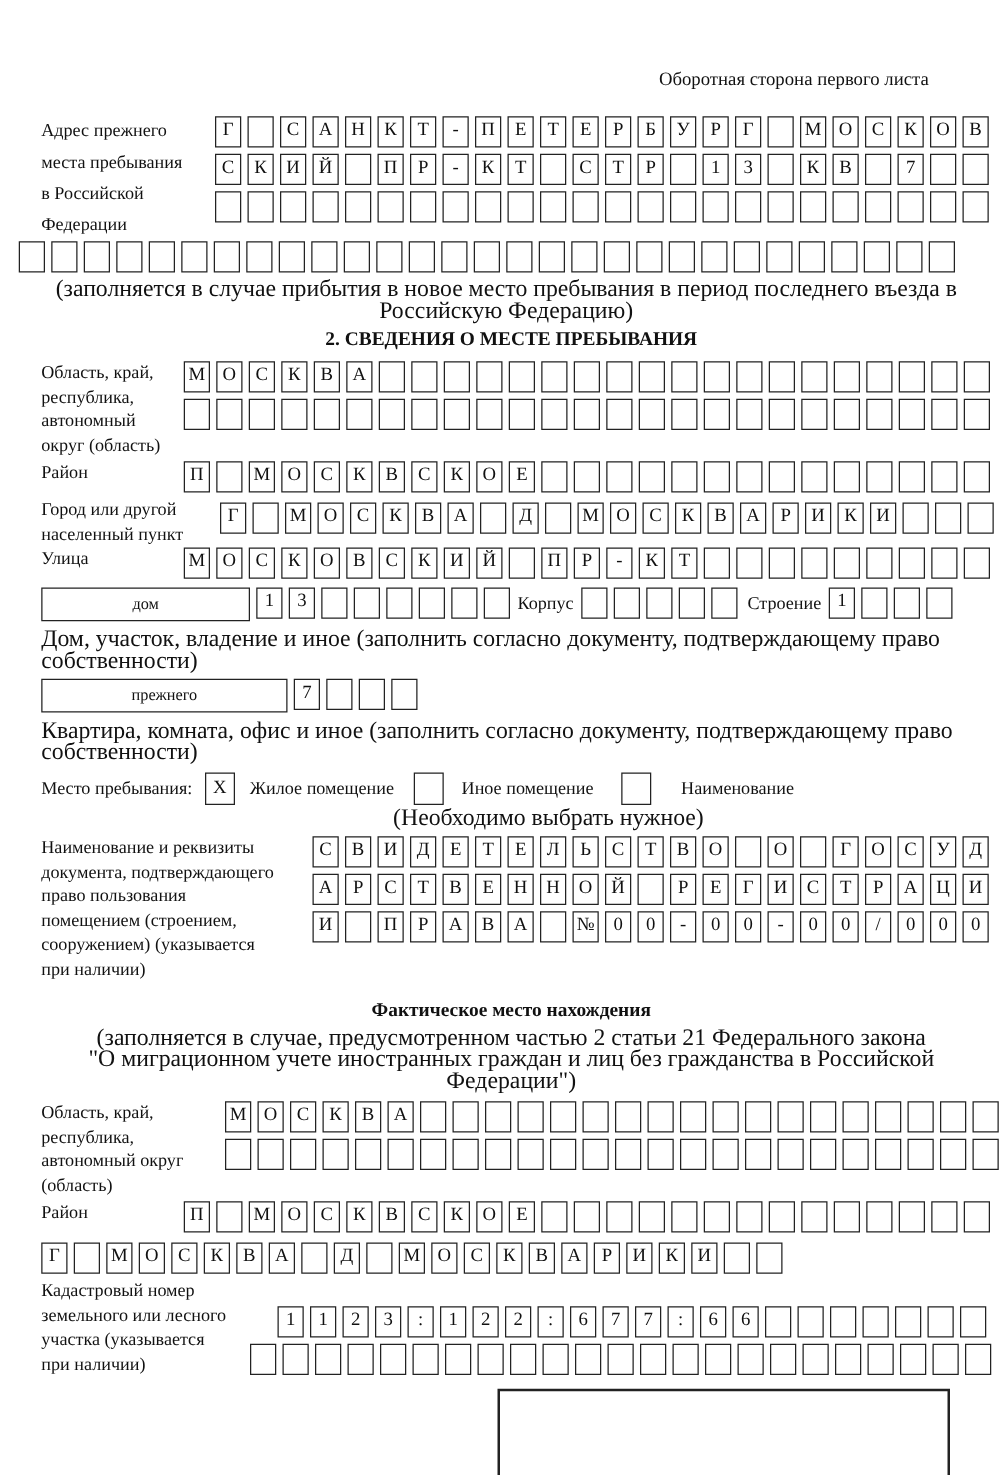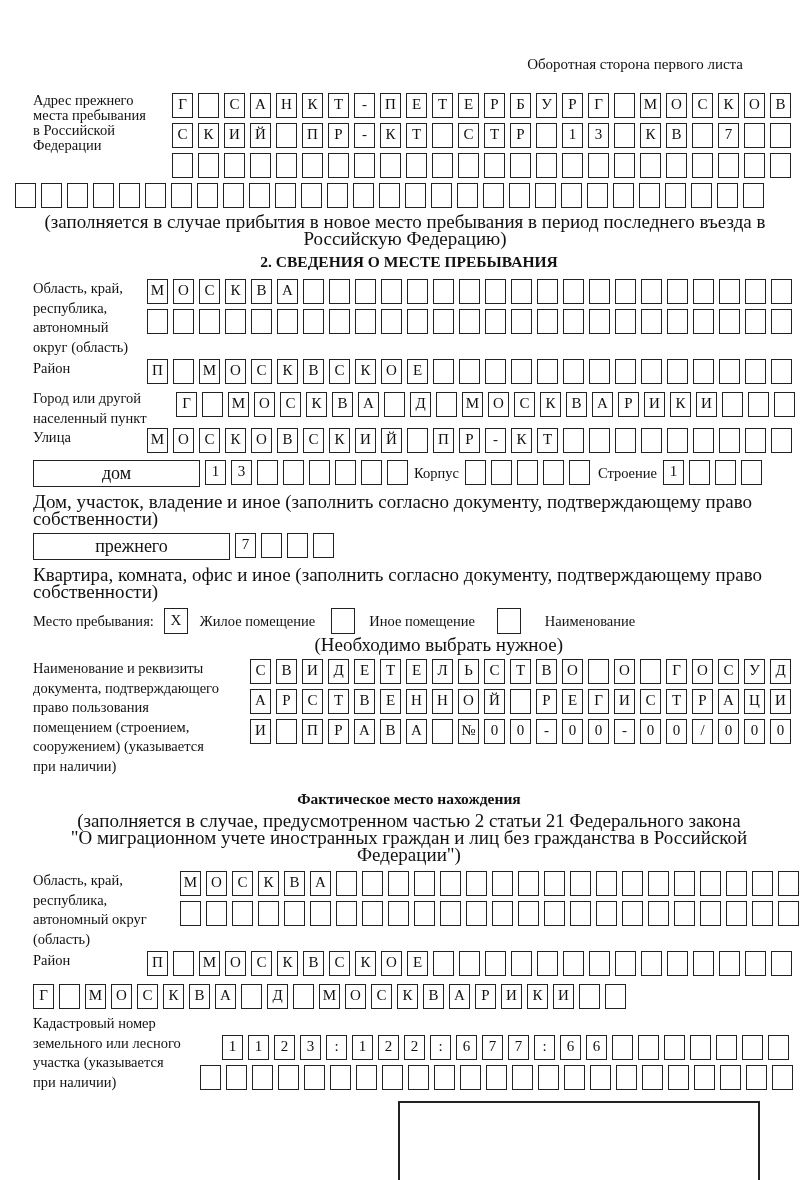--- a/index.html
+++ b/index.html
@@ -1,28 +1,28 @@
 <!DOCTYPE html>
 <html><head>
 <meta charset="utf-8">
 <style>
   html,body{margin:0;padding:0;background:#fff;}
   body{width:800px;height:1180px;font-family:"Liberation Serif","DejaVu Serif",serif;color:#111;overflow:hidden;}
   .page{position:relative;width:800px;height:1180px;box-sizing:border-box;padding:20px 5px 0 33px;margin-top:36px;}
   .hdr{text-align:right;padding-right:52px;font-size:15px;margin-bottom:20px;}
   .frow{display:flex;align-items:flex-start;}
   .flabel{font-size:14.5px;line-height:19.5px;white-space:pre-line;flex:0 0 auto;box-sizing:border-box;padding-right:6px;}
-  .lblA{line-height:15px;}
+  .lblA{line-height:25px;}
   .cellrow{display:flex;gap:5px;margin-bottom:5px;flex:0 0 auto;}
   .cell{flex:0 0 21px;width:21px;height:25px;box-sizing:border-box;border:1.8px solid #222;
         text-align:center;font-size:15px;line-height:21px;font-family:"Liberation Serif",serif;}
   .note{font-size:19px;line-height:17px;}
   .center{text-align:center;}
   .sect-title{font-weight:bold;font-size:15.5px;text-align:center;margin:6px 0 8px -10px;}
-  .widebox{box-sizing:border-box;border:1.8px solid #222;height:27px;line-height:24px;text-align:center;font-size:18px;flex:0 0 auto;}
+  .widebox{box-sizing:border-box;border:1.8px solid #222;height:27px;line-height:24px;text-align:center;font-size:13px;flex:0 0 auto;}
   .domrow{display:flex;align-items:flex-start;margin-bottom:3px;}
   .inlabel{font-size:14.5px;line-height:26px;flex:0 0 auto;}
   .mestorow{display:flex;align-items:center;margin-top:8px;}
   .cb{flex:0 0 24px;width:24px;height:26px;line-height:23px;font-size:15px;}
   .optlabel{font-size:14.5px;}
   .markbox{box-sizing:border-box;border:2px solid #222;width:362px;height:168px;margin-left:365px;margin-top:6px;}
   .mt2{margin-top:2px;} .mt6{margin-top:6px;}
 </style>
 </head>
 <body>

